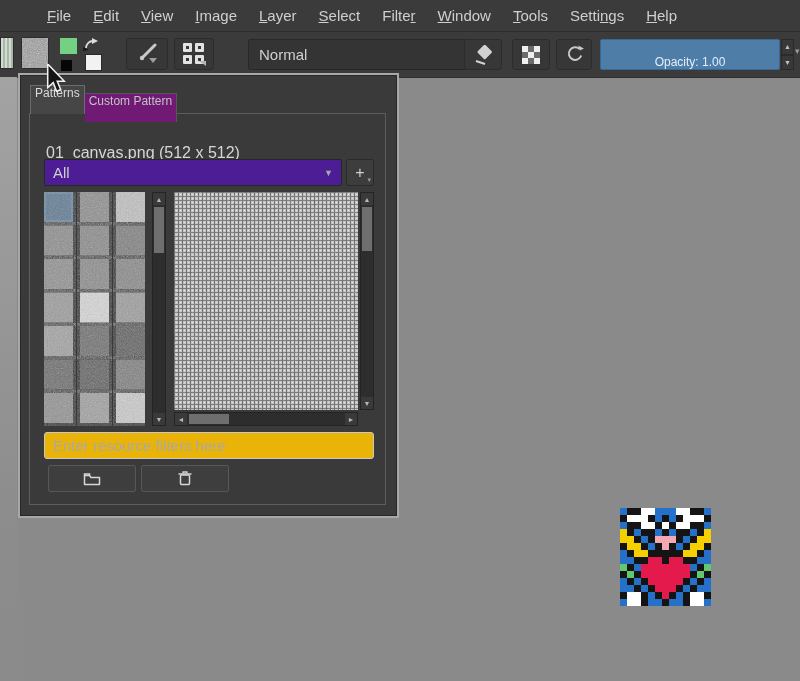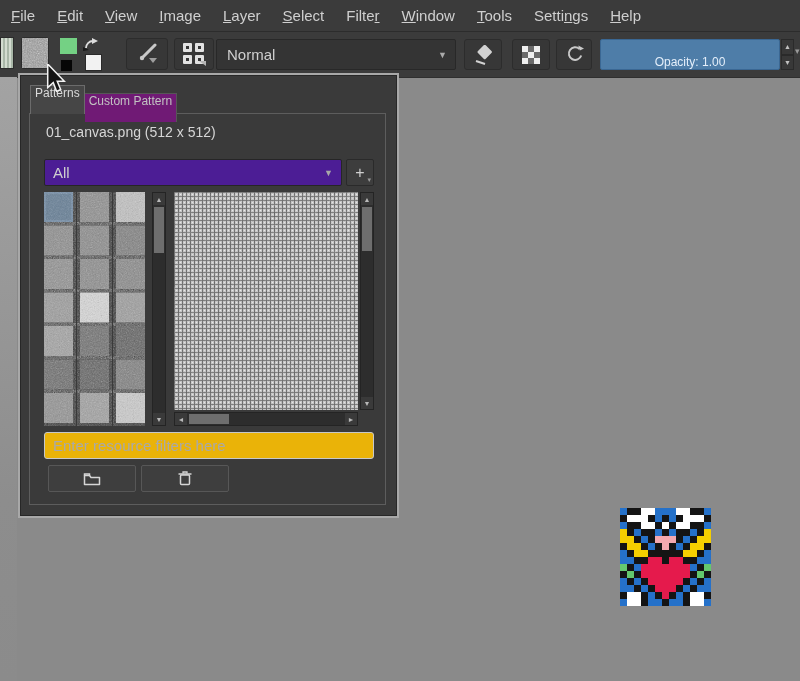--- a/index.html
+++ b/index.html
@@ -14,21 +14,21 @@
 
   
   .toolbar{position:absolute;left:0;top:32px;width:800px;height:45px;background:#3b3b3b;
     border-bottom:1px solid #2f2f2f;}
   .tbtn{position:absolute;background:#373737;border:1px solid #2c2c2c;border-radius:3px;
     display:flex;align-items:center;justify-content:center;box-sizing:border-box;}
   .gradient-stub{position:absolute;left:0;top:5px;width:14px;height:32px;
     background:repeating-linear-gradient(90deg,#d3dcd0 0 2px,#a9b7a8 2px 4px);
     border:1px solid #2c2c2c;box-sizing:border-box;}
   .combo{position:absolute;background:#343434;border:1px solid #282828;border-radius:2px;
-    display:flex;align-items:center;box-sizing:border-box;color:#cfcfcf;font-size:15px;}
+    display:flex;align-items:center;box-sizing:border-box;color:#cfcfcf;font-size:15px;margin-left:32px;}
   .combo .caret{margin-left:auto;color:#aaaaaa;font-size:9px;padding-right:8px;}
   .opacity-slider{position:absolute;left:600px;top:7px;width:180px;height:31px;background:#4e7da8;
     border:1px solid #3a6793;border-radius:2px;display:flex;align-items:flex-end;justify-content:center;
     color:#e3eefa;font-size:12px;box-sizing:border-box;}
   .spincol{position:absolute;left:781px;top:7px;width:13px;height:31px;display:flex;flex-direction:column;}
   .spincol div{flex:1;background:#383838;border:1px solid #2a2a2a;color:#c2c2c2;font-size:7px;
     display:flex;align-items:center;justify-content:center;box-sizing:border-box;}
   .mini-caret{position:absolute;left:795px;top:14px;color:#9a9a9a;font-size:9px;}
 
   
@@ -37,21 +37,21 @@
 
   
   .popup{position:absolute;left:18px;top:73px;width:377px;height:441px;background:#3a3a3a;
     border:2px solid #a8a8a8;box-shadow:inset 0 0 0 1px #272727;box-sizing:content-box;}
   .tabs{position:absolute;left:10px;top:10px;display:flex;z-index:2;}
   .tab{height:29px;padding:0 4px;font-size:12px;display:flex;align-items:flex-start;box-sizing:border-box;}
   .tab.active{background:#464646;border:1px solid #6b6b6b;border-bottom:none;color:#dadada;}
   .tab.inactive{background:#701a75;border:1px solid #565656;border-bottom:none;border-left:none;color:#c2c2c2;margin-top:8px;}
   .pframe{position:absolute;left:9px;top:38px;width:357px;height:392px;
     border:1px solid #5d5d5d;box-sizing:border-box;}
-  .ptitle{position:absolute;left:26px;top:49px;color:#d6d6d6;font-size:14px;}
+  .ptitle{position:absolute;left:26px;top:69px;color:#d6d6d6;font-size:16px;}
   .tagrow{position:absolute;left:24px;top:84px;width:330px;height:27px;display:flex;}
   .tagcombo{flex:1;background:#4c1d95;border:1px solid #262626;border-radius:2px;display:flex;
     align-items:center;color:#cfcfcf;font-size:15px;padding-left:8px;box-sizing:border-box;}
   .tagcombo .caret{margin-left:auto;color:#a8a8a8;font-size:9px;padding-right:8px;}
   .plusbtn{width:28px;margin-left:4px;background:#3d3d3d;border:1px solid #2a2a2a;border-radius:2px;
     color:#cfcfcf;font-size:16px;display:flex;align-items:center;justify-content:center;box-sizing:border-box;position:relative;}
   .plusbtn .tiny{position:absolute;right:2px;bottom:1px;font-size:7px;color:#9a9a9a;}
   .browser{position:absolute;left:24px;top:117px;width:330px;height:234px;}
   .thumbwrap{position:absolute;left:0;top:0;width:101px;height:234px;overflow:hidden;}
   .vscroll{position:absolute;width:14px;display:flex;flex-direction:column;background:#2d2d2d;border:1px solid #242424;box-sizing:border-box;}
@@ -70,21 +70,21 @@
 
   .pixel-art{position:absolute;left:620px;top:508px;}
   .cursor{position:absolute;left:46px;top:64px;z-index:10;}
 </style>
 </head>
 <body>
 
 <div class="screen">
 
   <div class="menubar">
-    <div id="menu-items" style="display:flex;">
+    <div id="menu-items" style="display:flex;padding-left:36px;">
         <span class="menu-item"><u>F</u>ile</span>
         <span class="menu-item"><u>E</u>dit</span>
         <span class="menu-item"><u>V</u>iew</span>
         <span class="menu-item"><u>I</u>mage</span>
         <span class="menu-item"><u>L</u>ayer</span>
         <span class="menu-item"><u>S</u>elect</span>
         <span class="menu-item">Filte<u>r</u></span>
         <span class="menu-item"><u>W</u>indow</span>
         <span class="menu-item"><u>T</u>ools</span>
         <span class="menu-item">Setti<u>n</u>gs</span>

